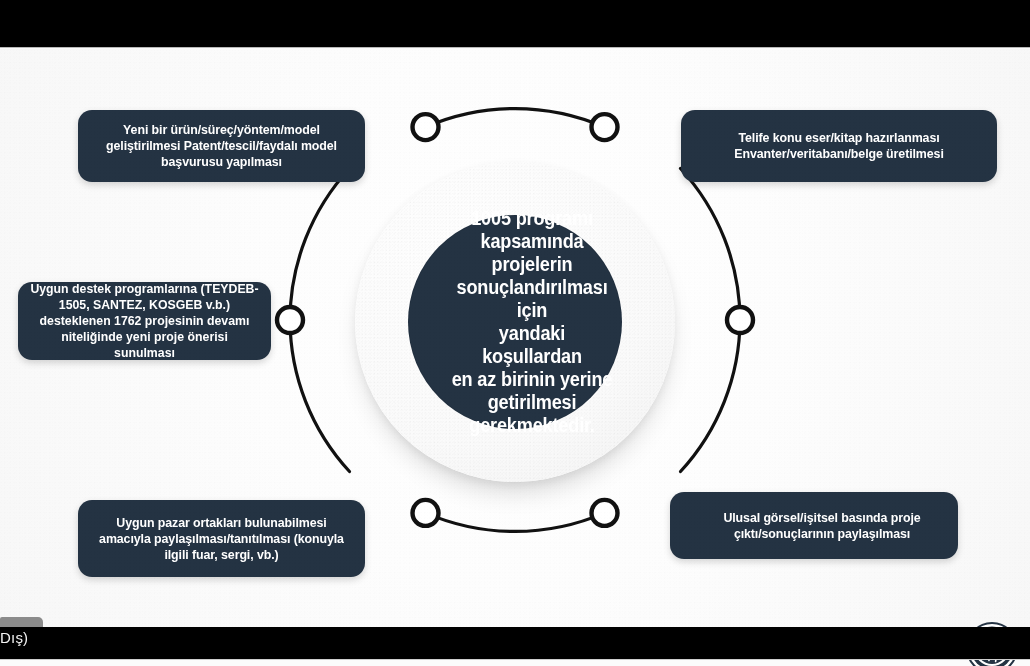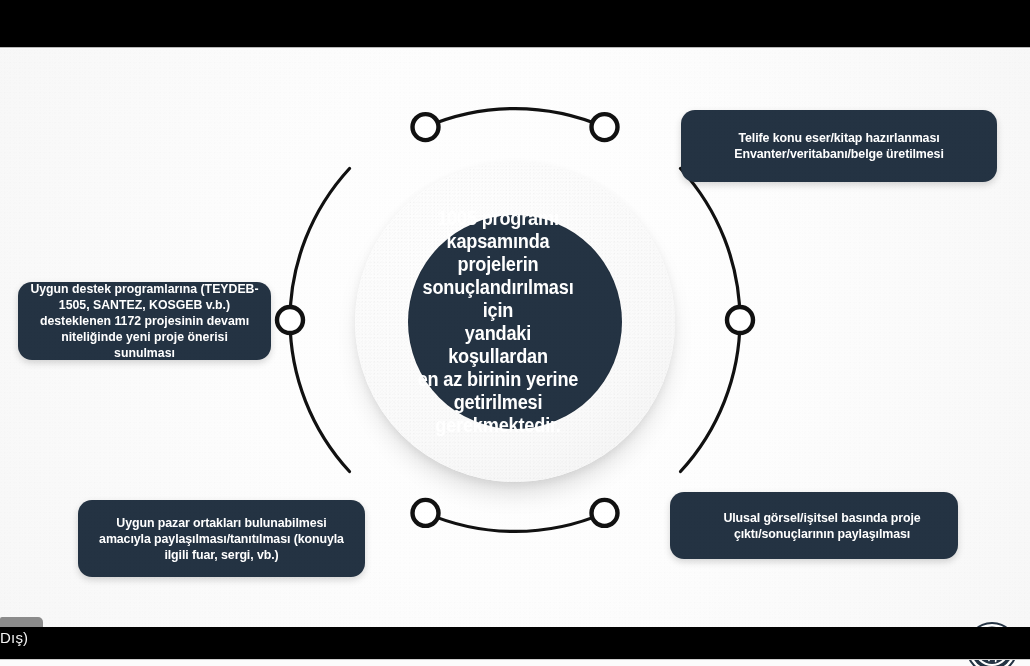--- a/index.html
+++ b/index.html
@@ -96,21 +96,21 @@
     background-position: 0 0, 1px 2px;
   }
   .disc-inner {
     position: absolute;
     left: 408px; top: 166px;
     width: 214px; height: 214px;
     border-radius: 50%;
     background: #243343;
     display: flex;
     align-items: center;
-    justify-content: flex-start;
+    justify-content: flex-end;
     box-shadow: inset 0 0 0 1px rgba(0,0,0,.06);
   }
   .center-text {
     color: #ffffff;
     font-family: "Liberation Sans Narrow", "Liberation Sans", sans-serif;
     font-weight: bold;
     font-size: 19.5px;
     line-height: 23px;
     text-align: center;
     letter-spacing: -.2px;
@@ -200,25 +200,28 @@
         <div>1005 programı</div>
         <div>kapsamında projelerin</div>
         <div>sonuçlandırılması için</div>
         <div>yandaki koşullardan</div>
         <div>en az birinin yerine</div>
         <div>getirilmesi</div>
         <div>gerekmektedir.</div>
       </div>
     </div>
 
+    <div class="box cond" id="box-tl">
+      <span>Yeni bir ürün/süreç/yöntem/model geliştirilmesi Patent/tescil/faydalı model başvurusu yapılması</span>
+    </div>
     <div class="box cond" id="box-tr">
       <span>Telife konu eser/kitap hazırlanması Envanter/veritabanı/belge üretilmesi</span>
     </div>
     <div class="box norm" id="box-ml">
-      <span>Uygun destek programlarına (TEYDEB-1505, SANTEZ, KOSGEB v.b.) desteklenen 1172 projesinin devamı niteliğinde yeni proje önerisi sunulması</span>
+      <span>Uygun destek programlarına (TEYDEB-1505, SANTEZ, KOSGEB v.b.) desteklenen 1762 projesinin devamı niteliğinde yeni proje önerisi sunulması</span>
     </div>
     <div class="box cond" id="box-bl">
       <span>Uygun pazar ortakları bulunabilmesi amacıyla paylaşılması/tanıtılması (konuyla ilgili fuar, sergi, vb.)</span>
     </div>
     <div class="box cond" id="box-br">
       <span>Ulusal görsel/işitsel basında proje çıktı/sonuçlarının paylaşılması</span>
     </div>
 
     <svg class="logo" viewBox="0 0 52 52">
       <circle cx="26" cy="26" r="25" fill="#ffffff" stroke="#243343" stroke-width="2"></circle>

